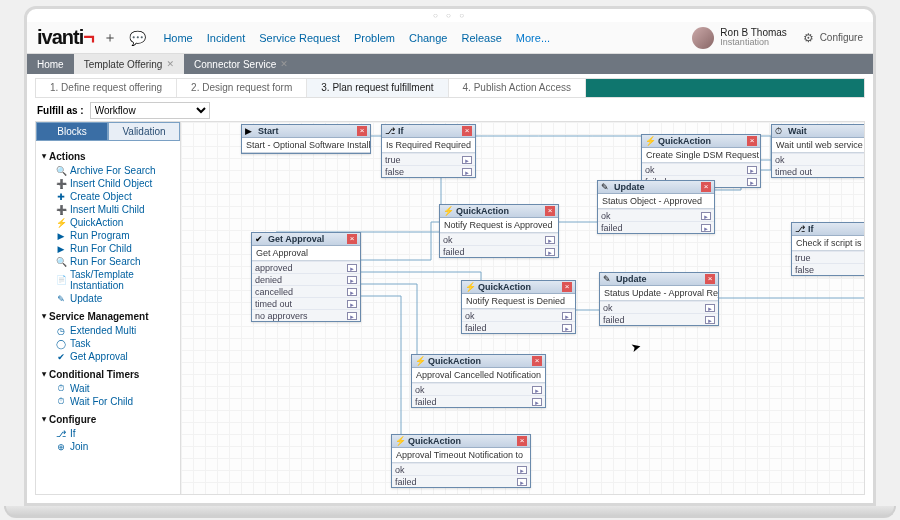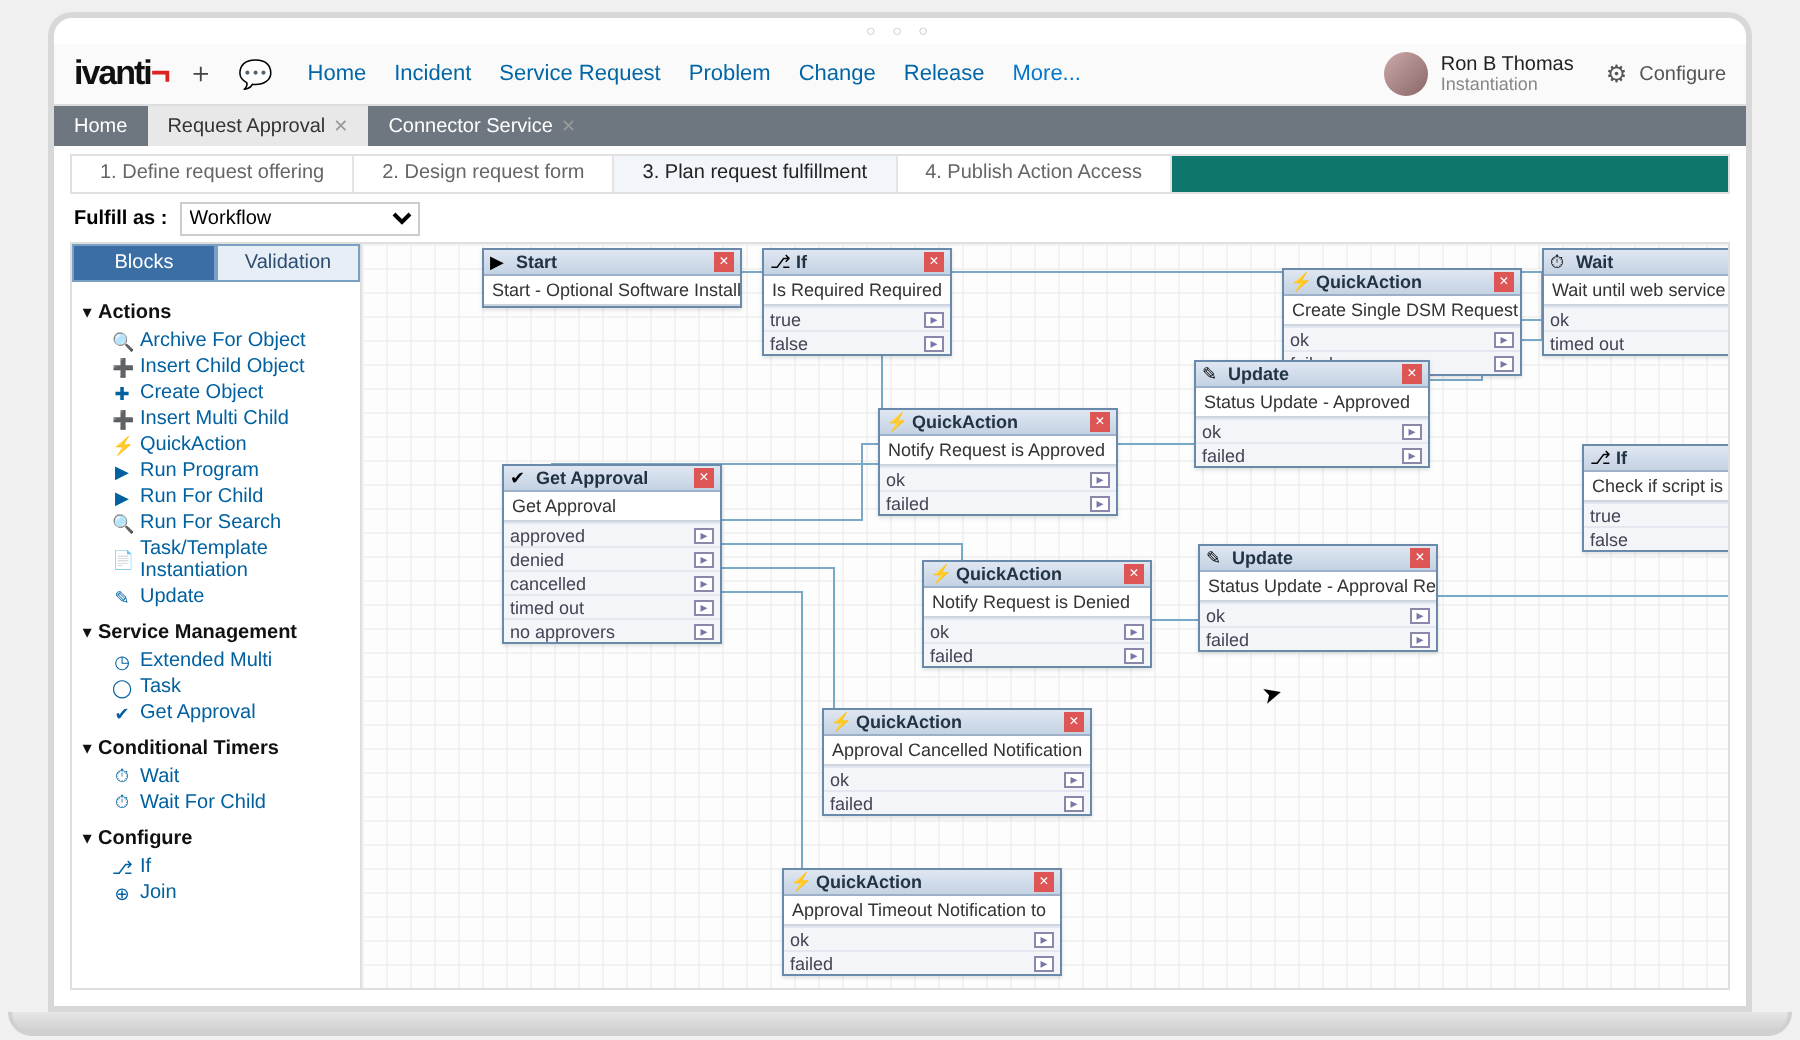--- a/index.html
+++ b/index.html
@@ -20,21 +20,21 @@
     border-radius: 12px 12px 0 0;
     overflow: hidden;
   }
   .dot-row { text-align:center; padding:2px 0; color:#bbb; letter-spacing:3px; font-size:8px;}
   .topbar {
     display:flex; align-items:center; gap:6px;
     padding:4px 10px;
     border-bottom:1px solid #ddd;
     background:#fafafa;
   }
-  .logo { font-weight:900; font-size:17px; letter-spacing:-1px; color:#111;text-align:right;}
+  .logo { font-weight:900; font-size:20px; letter-spacing:-1px; color:#111;text-align:right;}
   .logo .red { color:#d22;}
   .plus-btn,.bubble-btn { font-size:14px; color:#444; padding:0 3px;}
   .nav { display:flex; gap:14px; align-items:center; margin-left:8px;}
   .nav a { color:#0066a6; font-size:11px; text-decoration:none;}
   .nav a.more { color:#0077cc;}
   .user-box { margin-left:auto; display:flex; align-items:center; gap:6px;}
   .avatar { width:22px; height:22px; border-radius:50%; background:linear-gradient(135deg,#caa 0,#866 100%);}
   .user-txt { line-height:1.1;}
   .user-txt .name { font-size:10px; color:#222;}
   .user-txt .role { font-size:9px; color:#888;}
@@ -142,21 +142,21 @@
       <span class="gear">⚙</span>
       <span style="font-size:10px;color:#555;">Configure</span>
     </div>
   </div>
 
   <div class="tabs1">
     <div class="tab">
         <span>Home</span>
       </div>
     <div class="tab active">
-        <span>Request Approval</span>
+        <span>Template Offering</span>
         <span class="close">✕</span>
       </div>
     <div class="tab">
         <span>Connector Service</span>
         <span class="close">✕</span>
       </div>
   </div>
 
   <div class="steps">
     <div class="step">1. Define request offering</div>
@@ -182,21 +182,21 @@
     <div class="sidebar">
       <div class="side-tabs">
         <div class="st active">Blocks</div>
         <div class="st">Validation</div>
       </div>
       <div class="side-group">
         <h4>Actions</h4>
         <div id="g-actions">
             <div class="side-item">
               <span class="ic">🔍</span>
-              <span>Archive For Object</span>
+              <span>Archive For Search</span>
             </div>
             <div class="side-item">
               <span class="ic">➕</span>
               <span>Insert Child Object</span>
             </div>
             <div class="side-item">
               <span class="ic">✚</span>
               <span>Create Object</span>
             </div>
             <div class="side-item">
@@ -387,21 +387,21 @@
             <span class="end">▸</span>
           </div>
       </div>
 
       <div class="blk" style="left:416px; top:58px; width:118px;">
         <div class="hdr">
             <span class="ic">✎</span>
             <span class="ttl">Update</span>
             <span class="xbtn">×</span>
           </div>
-        <div class="body">Status Update - Approved</div>
+        <div class="body">Status Object - Approved</div>
         <div class="row">
             <span class="lbl">ok</span>
             <span class="end">▸</span>
           </div>
         <div class="row">
             <span class="lbl">failed</span>
             <span class="end">▸</span>
           </div>
       </div>
 

